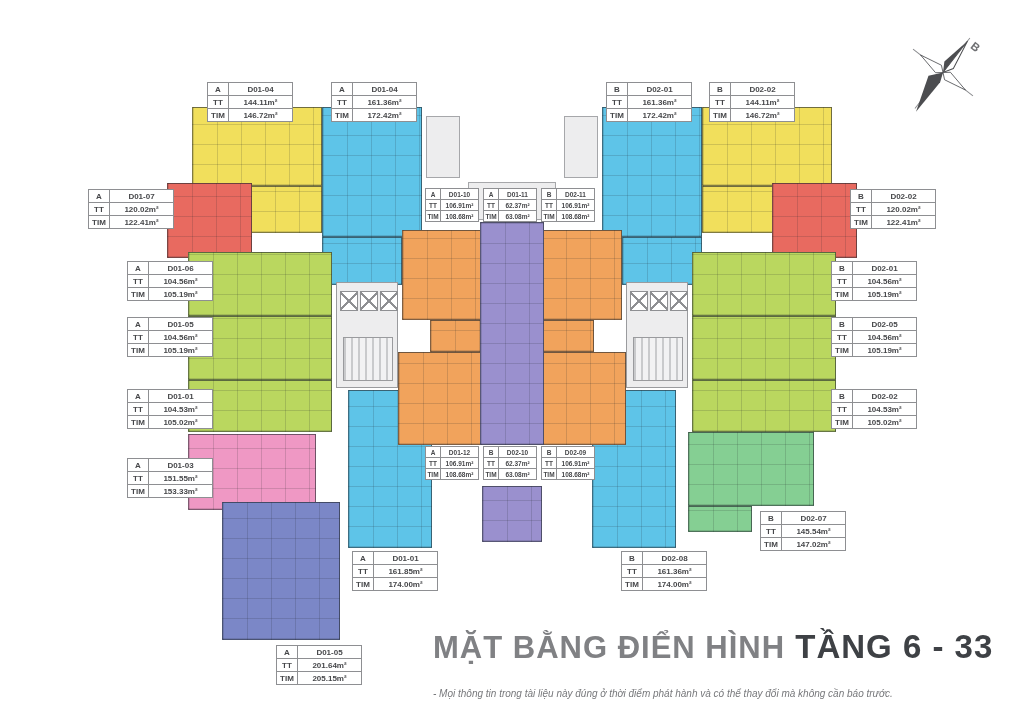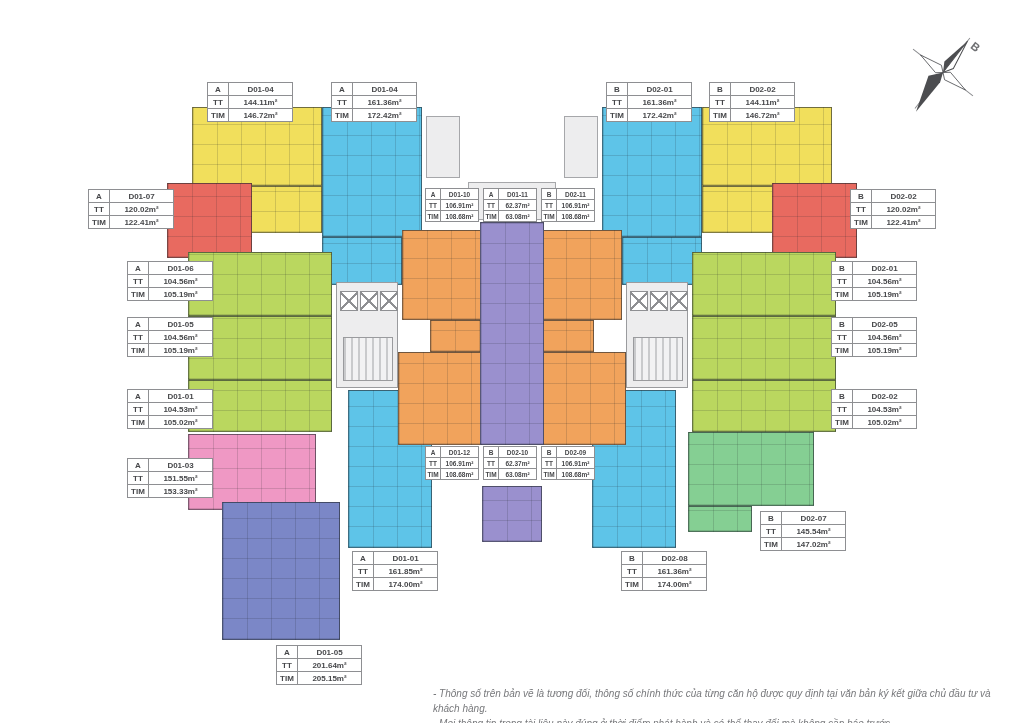--- a/index.html
+++ b/index.html
@@ -426,18 +426,20 @@
       <line x1="10" y1="50" x2="90" y2="50" stroke="#8a8b8e" stroke-width="1"></line>
       <polygon points="50,8 44,40 50,50" fill="#4c4d50"></polygon>
       <polygon points="50,8 56,40 50,50" fill="#ffffff" stroke="#4c4d50" stroke-width="1"></polygon>
       <polygon points="20,50 44,45 50,50 44,55" fill="#ffffff" stroke="#4c4d50" stroke-width="0.8"></polygon>
       <polygon points="80,50 56,45 50,50 56,55" fill="#ffffff" stroke="#4c4d50" stroke-width="0.8"></polygon>
       <polygon points="50,50 40,62 53,100 54,60" fill="#4c4d50"></polygon>
       <text x="56" y="12" font-size="12" font-weight="bold" fill="#6f7073">B</text>
     </g>
   </svg>
 
+  <div class="title">
+    <span class="t1">MẶT BẰNG ĐIỂN HÌNH</span><span class="t2"> TẦNG 6 - 33</span>
+  </div>
   <div class="notes">
-    <div>- Thông số trên bản vẽ là tương đối, thông số chính thức của từng căn hộ được quy định tại văn bản ký kết giữa chủ đầu tư và khách hàng.</div>
     <div>- Mọi thông tin trong tài liệu này đúng ở thời điểm phát hành và có thể thay đổi mà không cần báo trước.</div>
   </div>
 
 </div>
 
 </body></html>

